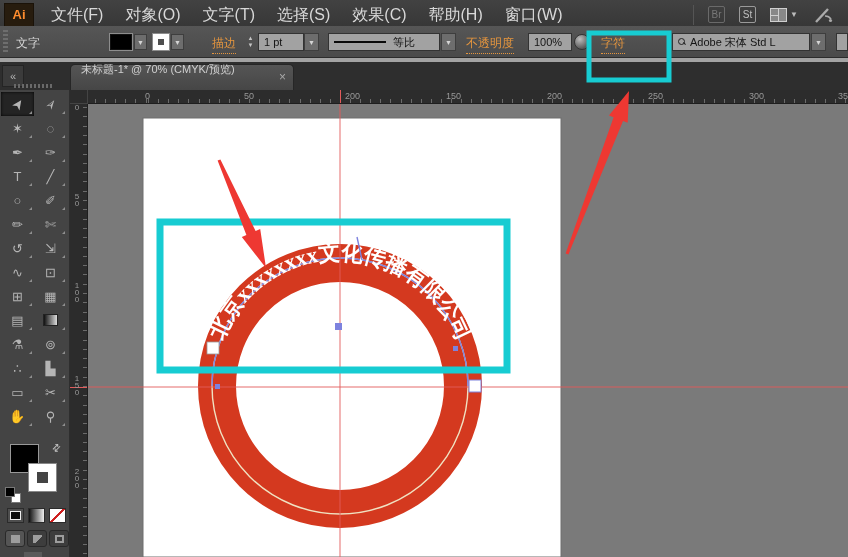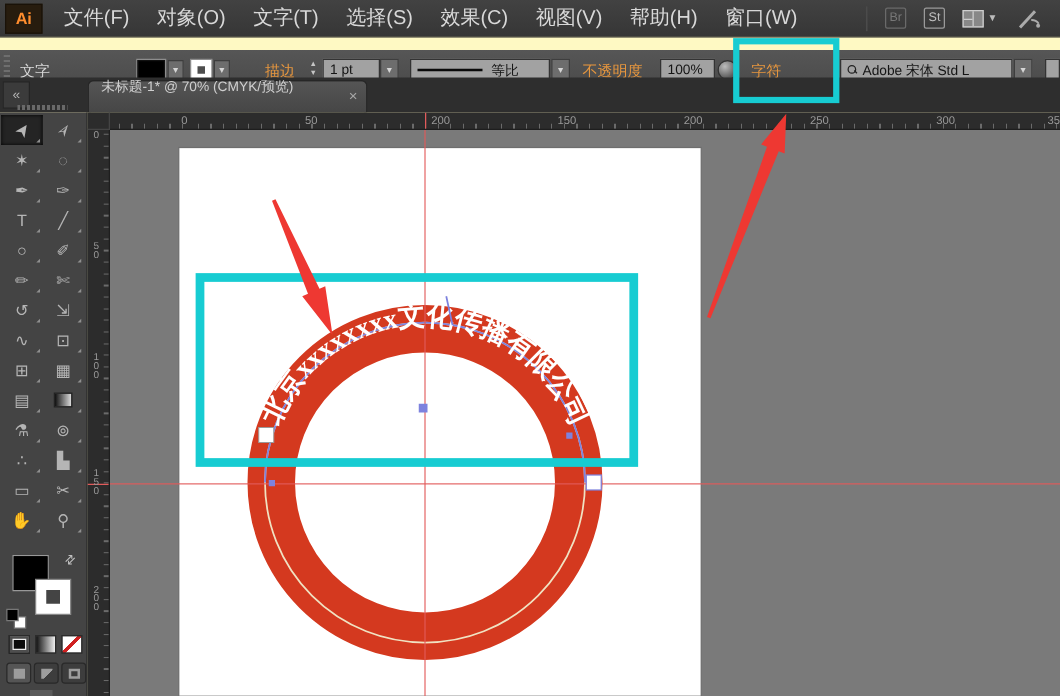--- a/index.html
+++ b/index.html
@@ -1,39 +1,39 @@
 <!DOCTYPE html>
 <html style="--ring-red: #d4391f; --annotation-red: #ee3832; --accent-cyan: #17ccd2; --guide-red: #e25b5b; --path-periwinkle: #7d82de; --path-cream: #f0e2c2; --label-orange: #e6963e;"><head>
 <meta charset="utf-8">
 <style>
   * { margin:0; padding:0; box-sizing:border-box; }
   html,body { width:848px; height:557px; overflow:hidden; background:#222; }
   body { font-family:"Liberation Sans", sans-serif; }
-  #app { position:relative; width:848px; height:557px; background:#fef9c3; overflow:hidden; }
+  #app { position:relative; width:848px; height:557px; background:#a3a3a3; overflow:hidden; }
 
   
   .menubar { position:absolute; left:0; top:0; width:848px; height:30px;
              background:linear-gradient(#424242,#363636); border-bottom:1px solid #262626;
              display:flex; align-items:center; }
   .ai-logo { width:30px; height:24px; margin:0 6px 0 4px; background:#271c0e; border:1px solid #1a1208;
              color:#ff8d2e; font-weight:bold; font-size:13px; display:flex; align-items:center; justify-content:center; }
   .menu-items { display:flex; height:100%; align-items:center; }
   .menu-item { color:#d8d8d8; font-size:16px; padding:0 11px; line-height:30px; cursor:default; }
   .menu-right { margin-left:auto; display:flex; align-items:center; gap:14px; padding-right:14px; }
   .mb-sep { width:1px; height:20px; background:#2a2a2a; border-right:1px solid #555; }
   .badge { width:17px; height:17px; border:1px solid #9a9a9a; border-radius:2px; color:#c0c0c0;
            font-size:10px; display:flex; align-items:center; justify-content:center; }
   .badge.dim { border-color:#6a6a6a; color:#777; }
   .layout-icon { display:flex; align-items:center; gap:3px; color:#bbb; font-size:8px; }
   .layout-box { width:17px; height:14px; border:1px solid #cfcfcf; background:#888; position:relative; }
   .layout-box::before { content:""; position:absolute; left:7px; top:0; width:1px; height:100%; background:#cfcfcf; }
   .layout-box::after  { content:""; position:absolute; left:0; top:6px; width:7px; height:1px; background:#cfcfcf; }
 
   
-  .controlbar { position:absolute; left:0; top:40px; width:848px; height:32px;
+  .controlbar { position:absolute; left:0; top:26px; width:848px; height:32px;
                 background:linear-gradient(#565656,#4a4a4a); border-bottom:1px solid #2c2c2c;text-align:right; }
   .cb-grip { position:absolute; left:3px; top:4px; width:5px; height:24px;
              background:repeating-linear-gradient(180deg,#6e6e6e 0 2px,transparent 2px 4px); }
   .cb-label { position:absolute; top:9px; font-size:12px; color:#d8d8d8; }
   .cb-orange { position:absolute; top:9px; font-size:12px; color:var(--label-orange);
                border-bottom:1px dotted var(--label-orange); padding-bottom:1px; cursor:pointer; }
   .swatch-fill { position:absolute; left:110px; top:8px; width:22px; height:16px; background:#000;
                  border:1px solid #111; box-shadow:0 0 0 1px #8d8d8d; }
   .swatch-stroke { position:absolute; left:153px; top:8px; width:16px; height:16px; background:#fff;
                    box-shadow:0 0 0 1px #8d8d8d; }
@@ -132,21 +132,20 @@
 <div id="app">
 
   <div class="menubar">
     <div class="ai-logo">Ai</div>
     <div class="menu-items" id="menu-items">
         <span class="menu-item">文件(F)</span>
         <span class="menu-item">对象(O)</span>
         <span class="menu-item">文字(T)</span>
         <span class="menu-item">选择(S)</span>
         <span class="menu-item">效果(C)</span>
-        <span class="menu-item">视图(V)</span>
         <span class="menu-item">帮助(H)</span>
         <span class="menu-item">窗口(W)</span>
       </div>
     <div class="menu-right">
       <div class="mb-sep"></div>
       <div class="badge dim">Br</div>
       <div class="badge">St</div>
       <div class="layout-icon">
         <span class="layout-box"></span>
         <span>▼</span>

